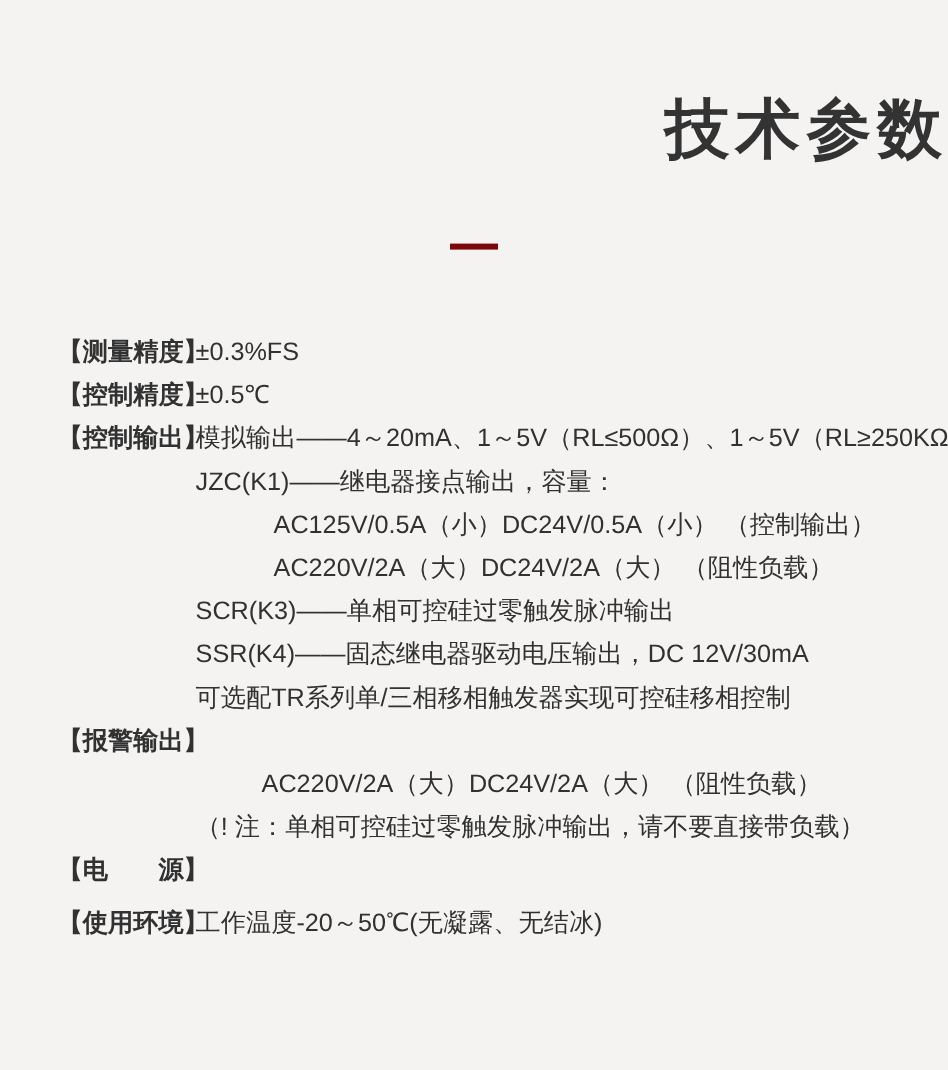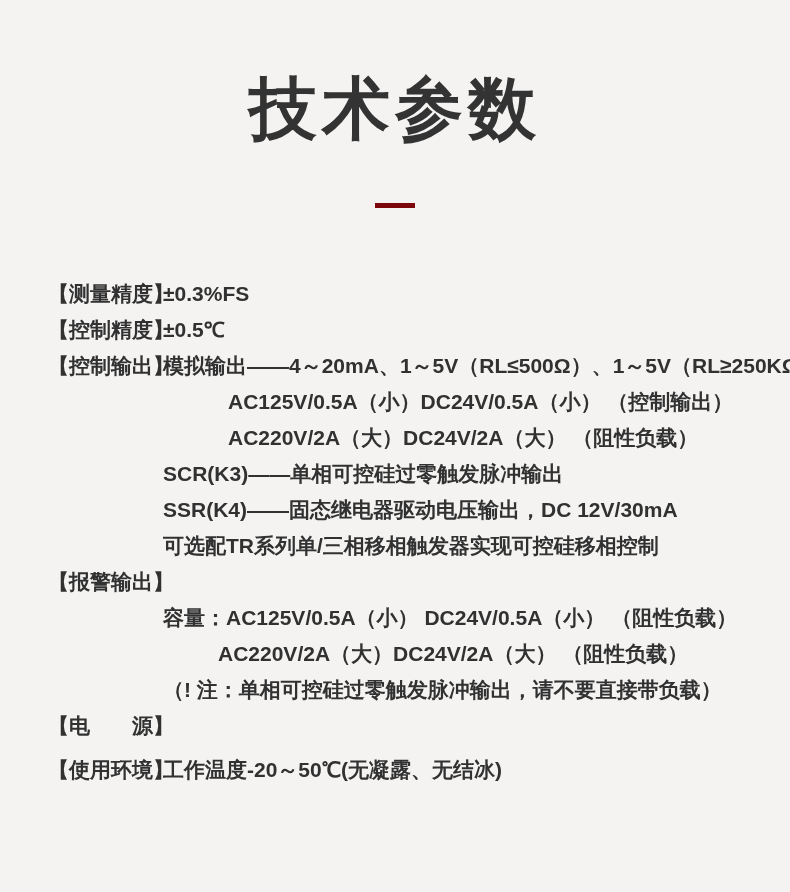--- a/index.html
+++ b/index.html
@@ -11,22 +11,22 @@
     width: 790px;
     height: 892px;
     margin: 0 auto;
     background: #f4f3f2;
     overflow: hidden;
     color: #313131;
   }
 
   .title {
     padding-top: 66px;
-    text-align: center;
-    font-size: 68px;
+    text-align: right;
+    font-size: 54px;
     line-height: 84px;
     font-weight: bold;
     letter-spacing: 5px;
     color: #333333;
   }
 
   .divider {
     width: 40px;
     height: 5px;
     margin: 53px auto 0 auto;
@@ -50,39 +50,39 @@
 
   .row.gap { margin-top: 8px; }
 
   .label {
     flex: 0 0 115px;
     width: 115px;
     font-weight: 600;
     white-space: pre;
   }
 
-  .value { white-space: pre; font-weight: 700; }
+  .value { white-space: pre; font-weight: 400; }
   .value.ind1 { padding-left: 55px; }
   .value.ind2 { padding-left: 65px; }
 </style>
 </head>
 <body>
 
 <div class="page">
   <div class="title">技术参数</div>
   <div class="divider"></div>
   <div class="spec-list">
       <div class="row"><span class="label">【测量精度】</span><span class="value ind0">±0.3%FS</span></div>
       <div class="row"><span class="label">【控制精度】</span><span class="value ind0">±0.5℃</span></div>
       <div class="row"><span class="label">【控制输出】</span><span class="value ind0">模拟输出——4～20mA、1～5V（RL≤500Ω）、1～5V（RL≥250KΩ）</span></div>
+      <div class="row"><span class="label"></span><span class="value ind0">JZC(K1)——继电器接点输出，容量：</span></div>
       <div class="row"><span class="label"></span><span class="value ind2">AC125V/0.5A（小）DC24V/0.5A（小） （控制输出）</span></div>
       <div class="row"><span class="label"></span><span class="value ind2">AC220V/2A（大）DC24V/2A（大） （阻性负载）</span></div>
       <div class="row"><span class="label"></span><span class="value ind0">SCR(K3)——单相可控硅过零触发脉冲输出</span></div>
       <div class="row"><span class="label"></span><span class="value ind0">SSR(K4)——固态继电器驱动电压输出，DC 12V/30mA</span></div>
       <div class="row"><span class="label"></span><span class="value ind0">可选配TR系列单/三相移相触发器实现可控硅移相控制</span></div>
       <div class="row"><span class="label">【报警输出】</span></div>
-      <div class="row"><span class="label"></span><span class="value ind0">容量：AC125V/0.5A（小） DC24V/0.5A（小） （阻性负载）</span></div>
       <div class="row"><span class="label"></span><span class="value ind1">AC220V/2A（大）DC24V/2A（大） （阻性负载）</span></div>
       <div class="row"><span class="label"></span><span class="value ind0">（! 注：单相可控硅过零触发脉冲输出，请不要直接带负载）</span></div>
       <div class="row"><span class="label">【电　　源】</span></div>
       <div class="row gap"><span class="label">【使用环境】</span><span class="value ind0">工作温度-20～50℃(无凝露、无结冰)</span></div>
     </div>
 </div>
 
 </body></html>

